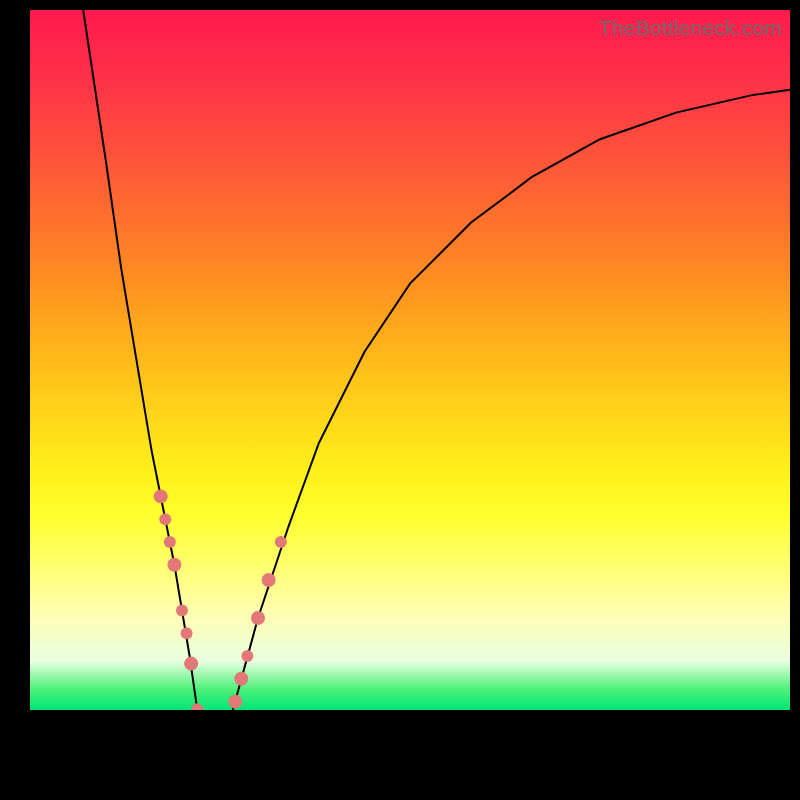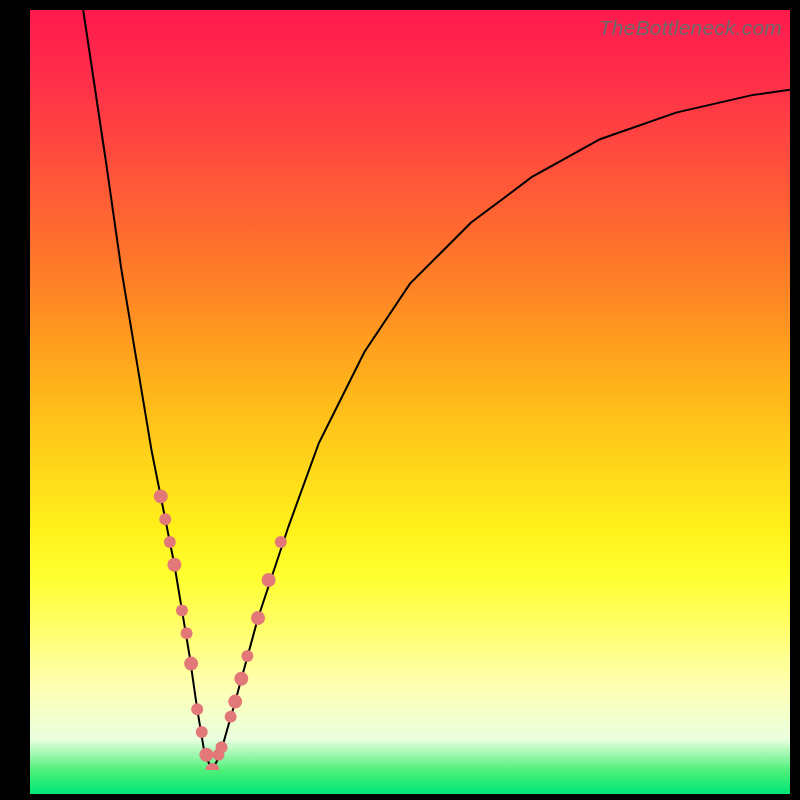--- a/index.html
+++ b/index.html
@@ -14,23 +14,22 @@
     width: 800px;
     height: 800px;
     background: #000;
     position: relative;
   }
   .plot-area {
     position: absolute;
     left: 30px;
     top: 10px;
     width: 760px;
-    height: 784px;
+    height: 700px;
     overflow: hidden;
-    font-style: italic;
   }
   .gradient-bg {
     position: absolute;
     inset: 0;
     background: linear-gradient(
       to bottom,
       #ff1a4d 0%,
       #ff2c4a 8%,
       #ff4a3e 18%,
       #ff6a30 28%,

